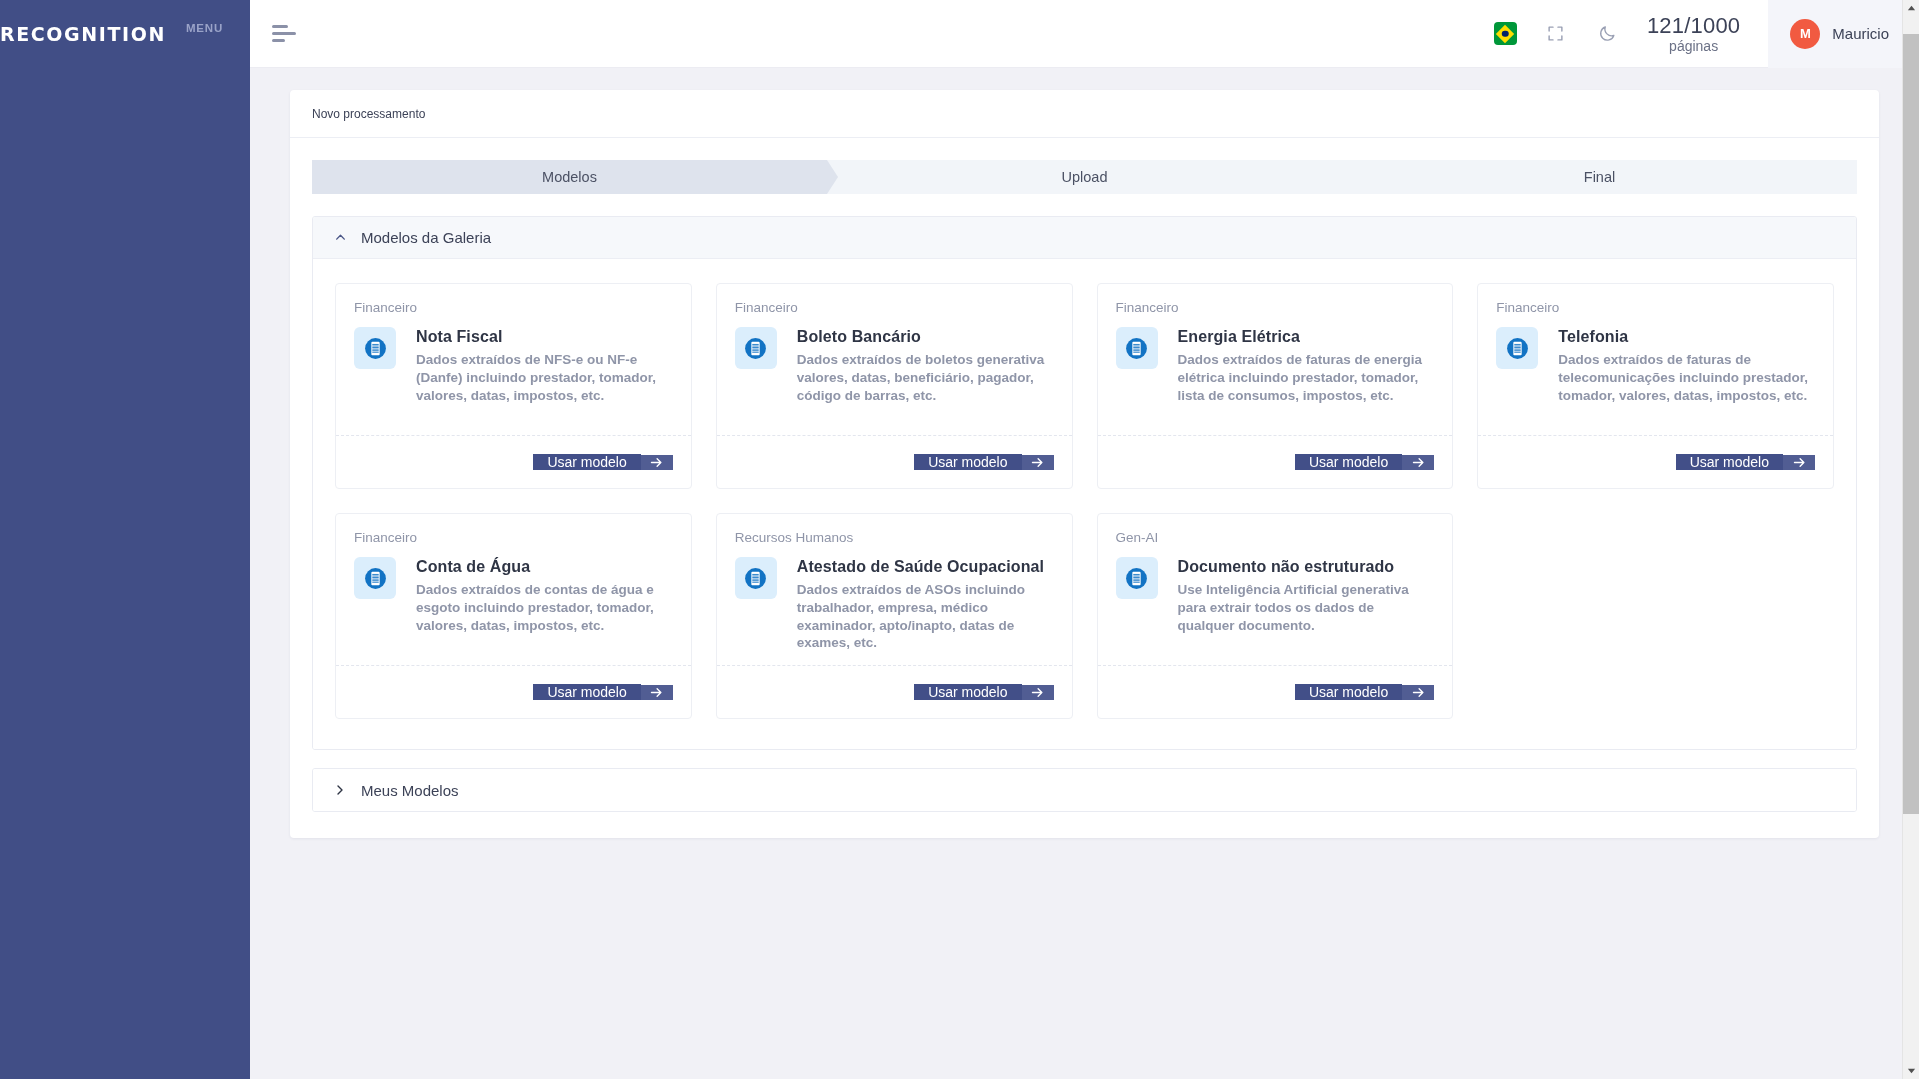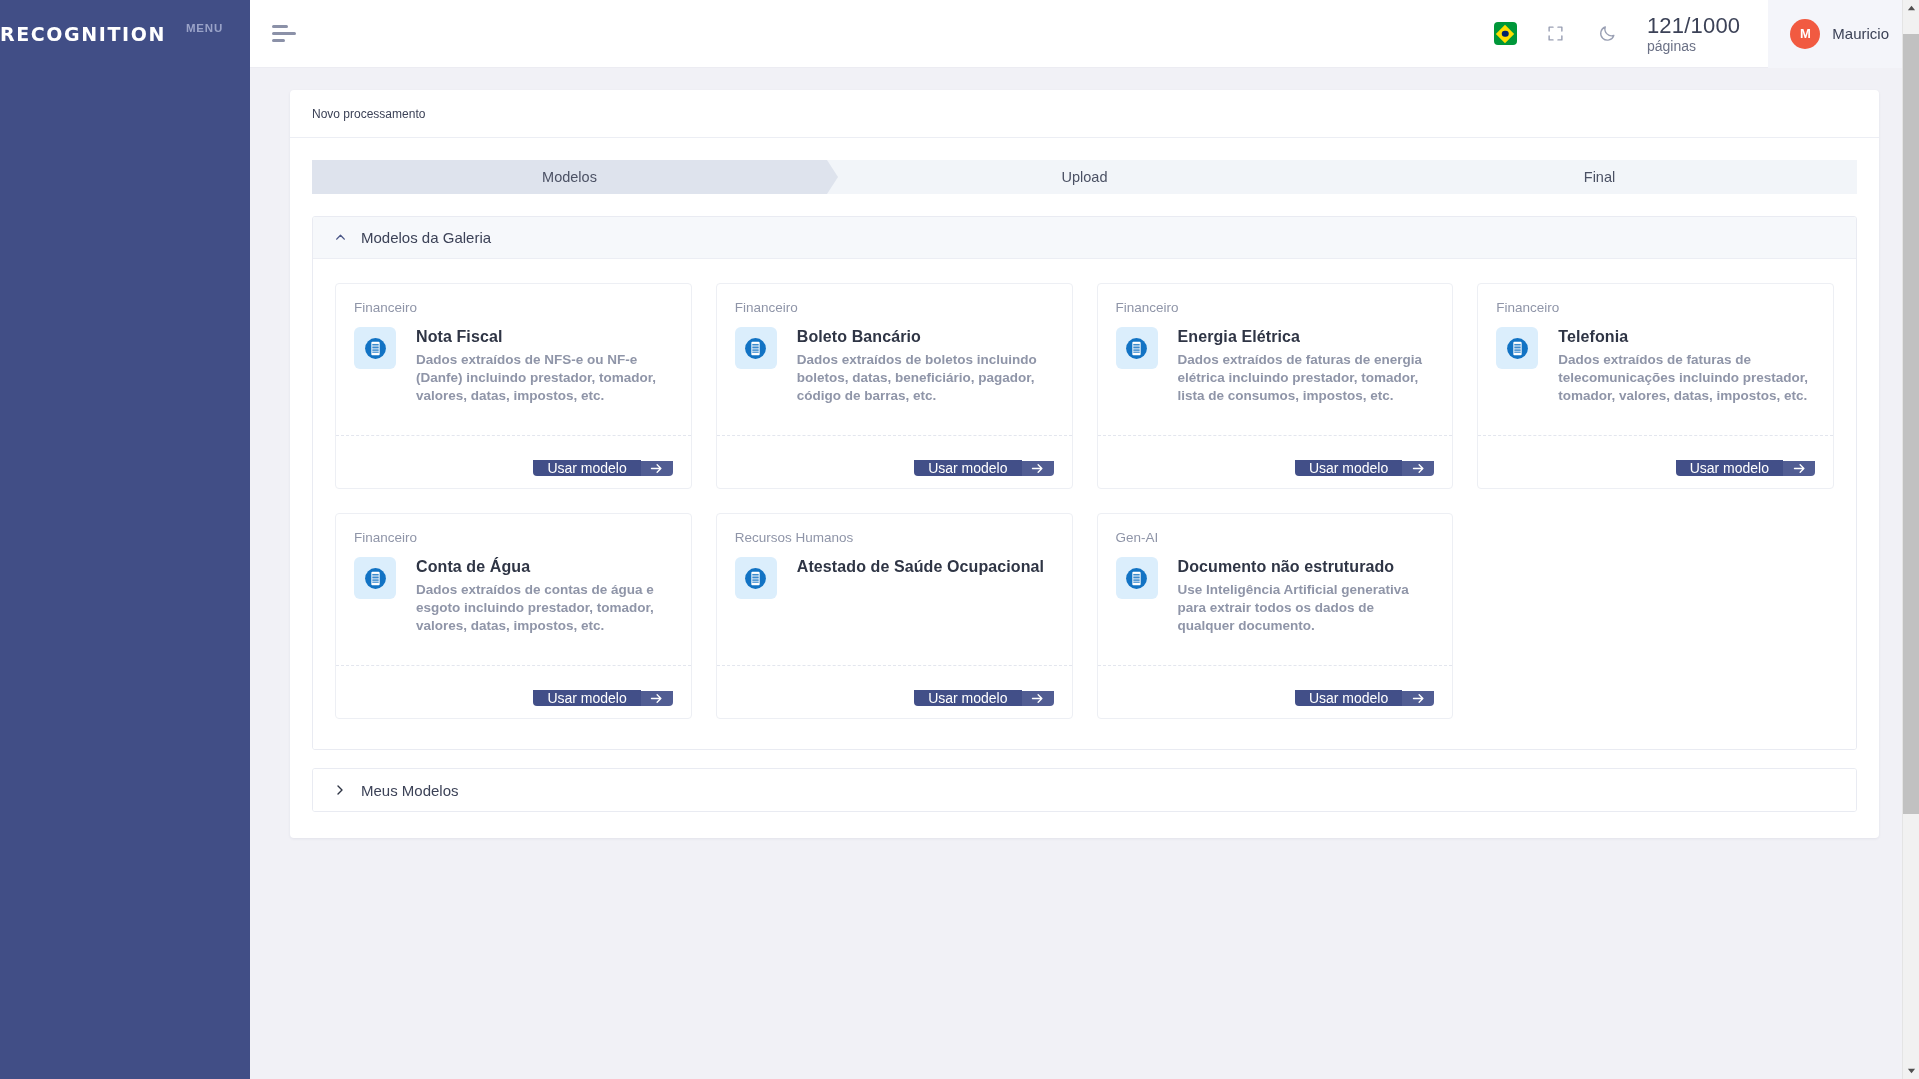--- a/index.html
+++ b/index.html
@@ -76,21 +76,21 @@
     position: absolute; left: 50%; top: 50%;
     width: 6.5px; height: 6.5px; border-radius: 50%; background: #012169;
     transform: translate(-50%,-50%);
   }
   .icon-btn {
     width: 26px; height: 26px; margin-right: 26px; cursor: pointer;
     display: flex; align-items: center; justify-content: center;
     color: #8b91a8;
   }
   .pages-box {
-    text-align: left; margin-right: 28px; cursor: default;
+    text-align: center; margin-right: 28px; cursor: default;
     line-height: 1.05;
   }
   .pages-count { font-size: 22px; color: #3c4257; font-weight: 400; letter-spacing: .2px; }
   .pages-sub { font-size: 14px; color: #6b7186; margin-top: 2px; }
   .user-box {
     height: 68px; display: flex; align-items: center; gap: 12px;
     padding: 0 30px 0 22px; background: #f4f5fa; cursor: pointer;
   }
   .avatar {
     width: 30px; height: 30px; border-radius: 50%; background: #f15a41;
@@ -165,21 +165,21 @@
     background: #dbeefc; display: flex; align-items: center; justify-content: center;
   }
   .card-text { flex: 1 1 auto; padding-top: 1px; }
   .card-title { font-size: 16px; color: #2f3545; font-weight: 700; margin-bottom: 5px; letter-spacing: .1px; }
   .card-desc { font-size: 13.5px; line-height: 1.32; color: #8f95a8; font-weight: bold; }
   .card-foot {
     border-top: 1px dashed #e3e6ee; padding: 12px 18px;
     display: flex; justify-content: flex-end;
   }
   .use-btn {
-    display: flex; align-items: flex-end; border-radius: 4px; overflow: hidden;
+    display: flex; align-items: center; border-radius: 4px; overflow: hidden;
     cursor: pointer; height: 28px;
   }
   .use-btn-label {
     background: #424f88; color: #fff; font-size: 14px;
     display: flex; align-items: center; padding: 0 14px; white-space: nowrap;
   }
   .use-btn-arrow {
     background: #515d93; color: #fff; width: 32px;
     display: flex; align-items: center; justify-content: center;
   }
@@ -385,21 +385,21 @@
                           <svg width="25" height="25" viewBox="0 0 24 24">
                             <circle cx="12" cy="12" r="10" fill="#1273c4"></circle>
                             <rect x="8" y="5.6" width="8" height="12.8" rx="1" fill="#ffffff"></rect>
                             <g stroke="#1273c4" stroke-width=".85" stroke-linecap="round">
                               <path d="M9.3 8.1h5.4M9.3 9.6h5.4M9.3 11.1h5.4M9.3 12.6h5.4M9.3 14.1h5.4M9.3 15.6h5.4"></path>
                             </g>
                           </svg>
                         </div>
                         <div class="card-text">
                           <div class="card-title">Boleto Bancário</div>
-                          <div class="card-desc">Dados extraídos de boletos incluindo boletos, datas, beneficiário, pagador, código de barras, etc.</div>
+                          <div class="card-desc">Dados extraídos de boletos generativa valores, datas, beneficiário, pagador, código de barras, etc.</div>
                         </div>
                       </div>
                     </div>
                     <div class="card-foot">
                       <div class="use-btn">
                         <span class="use-btn-label">Usar modelo</span>
                         <span class="use-btn-arrow">
                           <svg width="15" height="15" viewBox="0 0 24 24" fill="none" stroke="#ffffff" stroke-width="2.2" stroke-linecap="round" stroke-linejoin="round">
                               <path d="M4 12h15M13 6l6 6-6 6"></path>
                             </svg>
@@ -509,20 +509,21 @@
                           <svg width="25" height="25" viewBox="0 0 24 24">
                             <circle cx="12" cy="12" r="10" fill="#1273c4"></circle>
                             <rect x="8" y="5.6" width="8" height="12.8" rx="1" fill="#ffffff"></rect>
                             <g stroke="#1273c4" stroke-width=".85" stroke-linecap="round">
                               <path d="M9.3 8.1h5.4M9.3 9.6h5.4M9.3 11.1h5.4M9.3 12.6h5.4M9.3 14.1h5.4M9.3 15.6h5.4"></path>
                             </g>
                           </svg>
                         </div>
                         <div class="card-text">
                           <div class="card-title">Atestado de Saúde Ocupacional</div>
+                          <div class="card-desc">Dados extraídos de ASOs incluindo trabalhador, empresa, médico examinador, apto/inapto, datas de exames, etc.</div>
                         </div>
                       </div>
                     </div>
                     <div class="card-foot">
                       <div class="use-btn">
                         <span class="use-btn-label">Usar modelo</span>
                         <span class="use-btn-arrow">
                           <svg width="15" height="15" viewBox="0 0 24 24" fill="none" stroke="#ffffff" stroke-width="2.2" stroke-linecap="round" stroke-linejoin="round">
                               <path d="M4 12h15M13 6l6 6-6 6"></path>
                             </svg>

